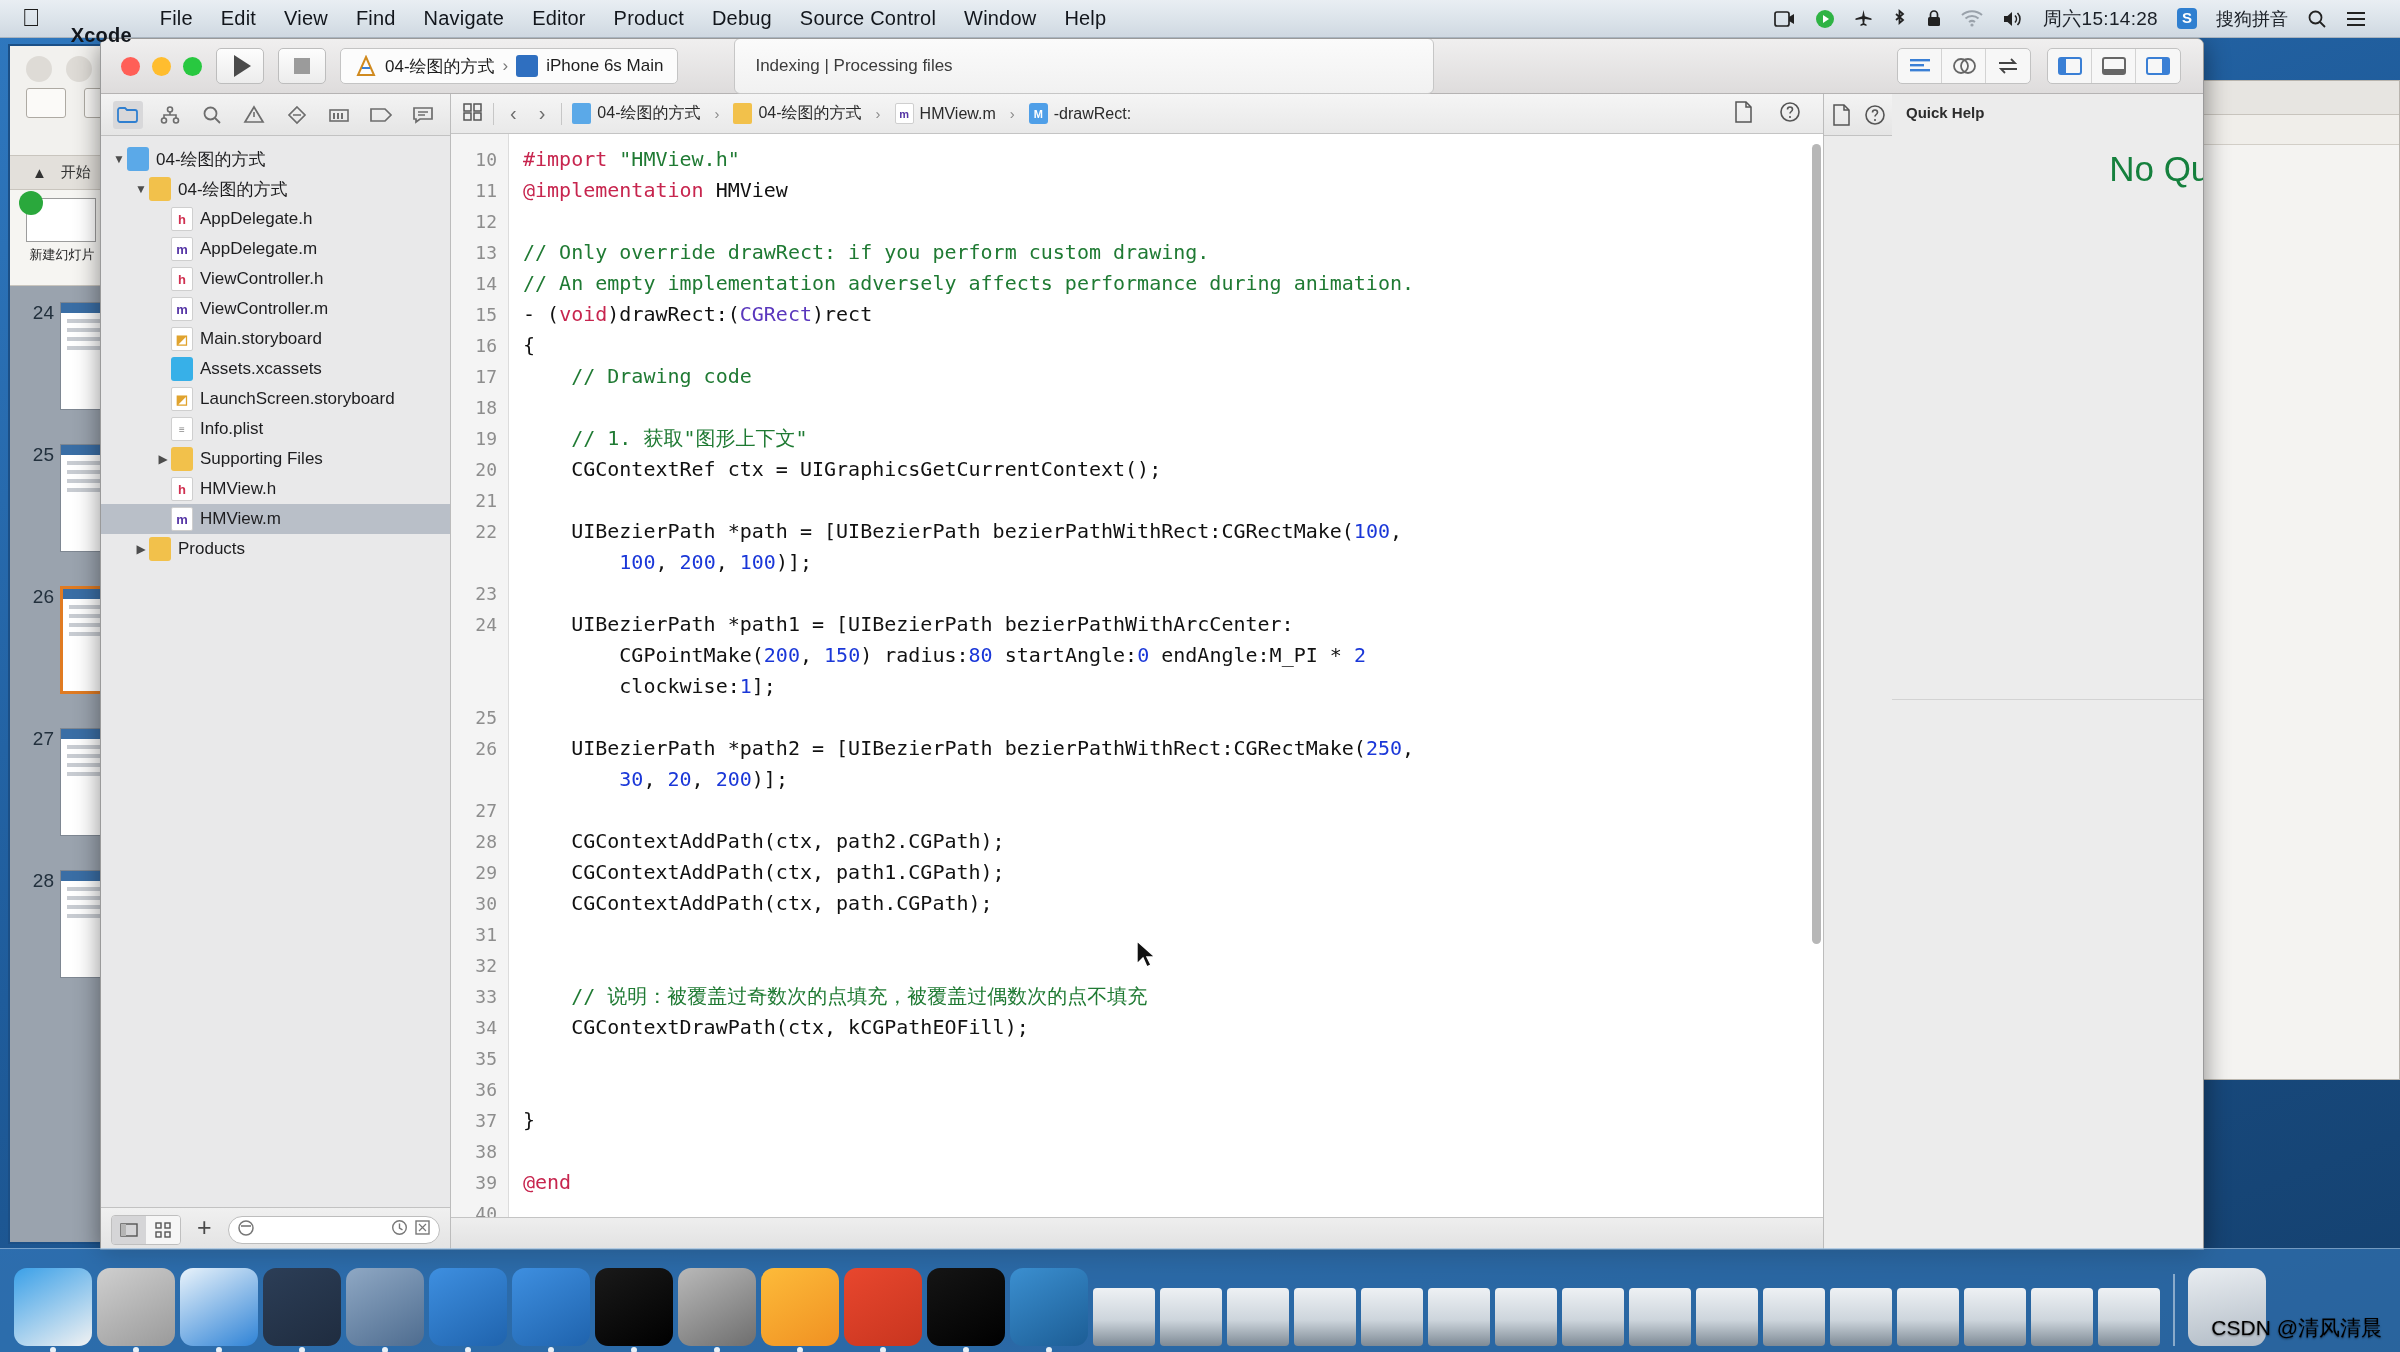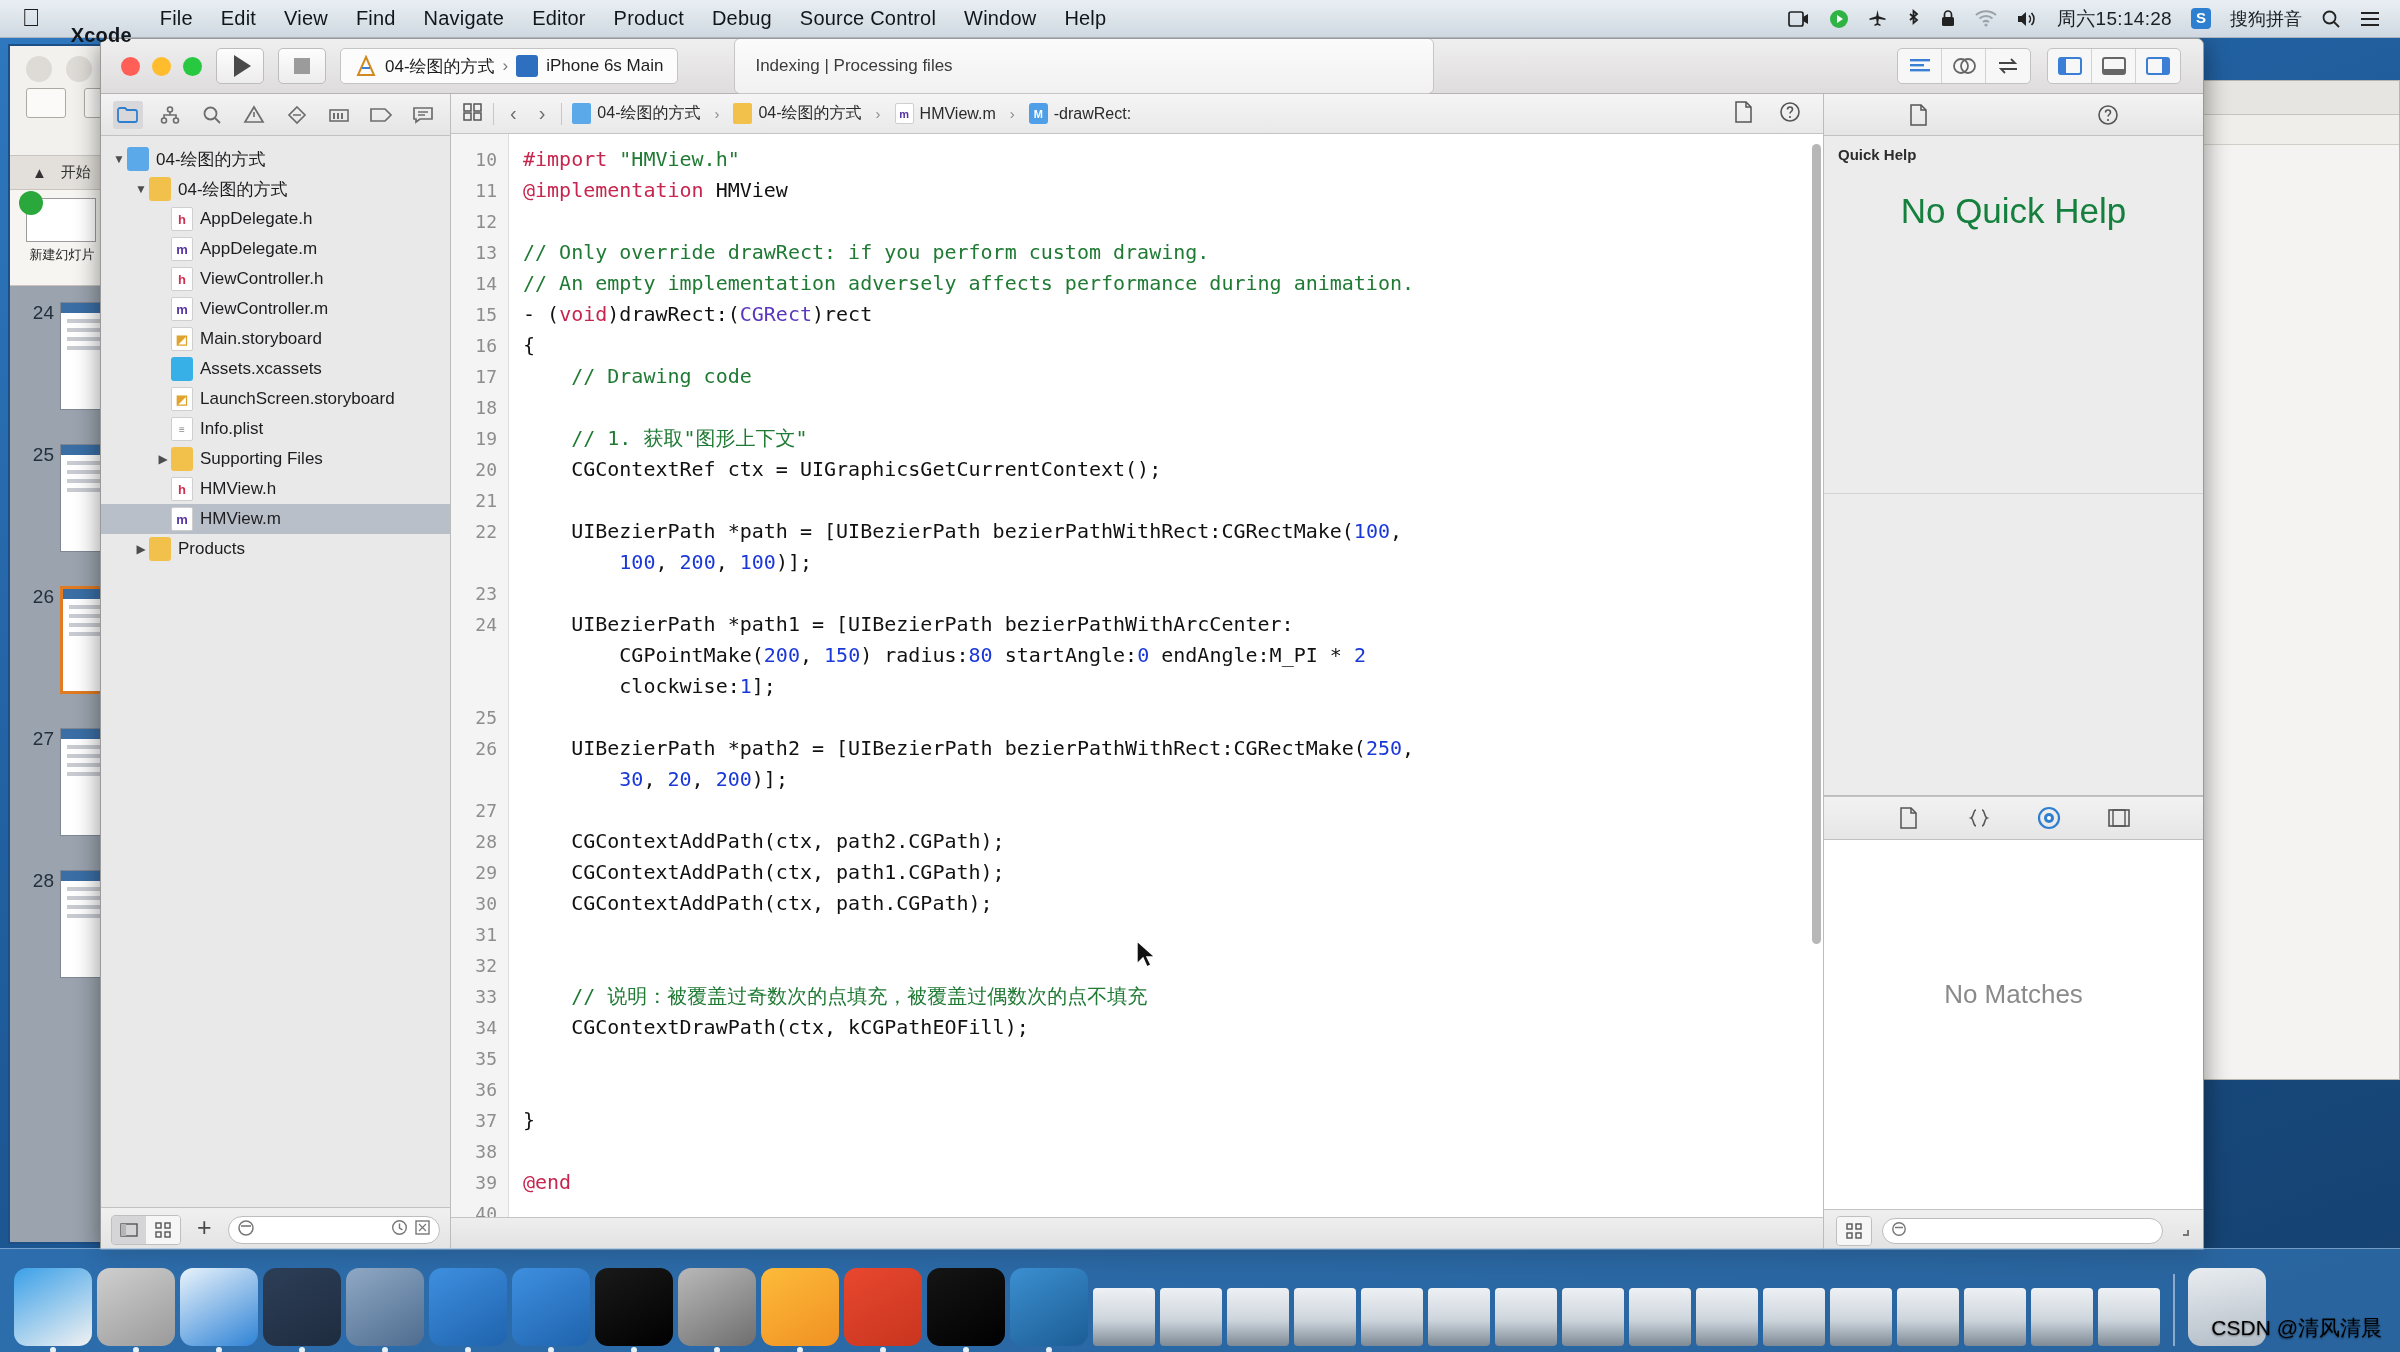--- a/index.html
+++ b/index.html
@@ -25,21 +25,21 @@
   }
   .mb-left { display: flex; align-items: center; gap: 0; padding-left: 22px; }
   .mb-apple { font-size: 25px; line-height: 1; color: #1b1b1b; padding: 0 16px 3px 0; }
   .mb-item {
     font-size: 20px; color: #12161c; padding: 0 14px; white-space: nowrap;
     letter-spacing: .2px;
   }
   .mb-item.bold { font-weight: bold; margin-top: 33px; }
   .mb-right {
     margin-left: auto; display: flex; align-items: center; gap: 19px;
-    padding-right: 20px; font-size: 18px; color: #1a1f26;
+    padding-right: 34px; font-size: 18px; color: #1a1f26;
   }
   .mb-ico { display: inline-flex; align-items: center; justify-content: center; }
   .mb-clock { font-size: 19px; white-space: nowrap; letter-spacing: .3px; }
   .sogou-badge {
     background: #2f7fd0; color: #fff; font-size: 15px; font-weight: bold;
     border-radius: 4px; padding: 1px 5px; line-height: 1.25;
   }
 
   
   #ppt-window {
@@ -203,21 +203,21 @@
   #editor-scroll {
     position: absolute; right: 2px; top: 10px; width: 9px; height: 800px;
     background: #b7b7b7; border-radius: 5px;
   }
   #code-bottom {
     height: 34px; background: linear-gradient(to bottom,#eeeeee,#e1e1e1);
     border-top: 1px solid #c4c4c4;
   }
 
   
-  #inspector { width: 380px; background: #ececec; border-left: 1px solid #bcbcbc; display: flex; flex-direction: column; }
+  #inspector { width: 380px; background: #ececec; border-left: 1px solid #bcbcbc; display: flex; flex-direction: row; }
   #insp-tabs {
     height: 42px; display: flex; align-items: center; justify-content: space-around;
     background: linear-gradient(to bottom,#f3f3f3,#e5e5e5); border-bottom: 1px solid #c2c2c2;
   }
   .insp-tab { width: 34px; height: 28px; display: flex; align-items: center; justify-content: center; }
   #quickhelp { flex: 0 0 660px; display: flex; flex-direction: column; border-bottom: 1px solid #bcbcbc; }
   .qh-title { font-size: 15px; font-weight: bold; color: #2c2c2c; padding: 10px 14px 0 14px; }
   .qh-empty { flex: 1; display: flex; align-items: flex-start; justify-content: center; padding-top: 28px;
               font-size: 35px; color: #15803d; }
   .qh-spacer { flex: 1; background: #ececec; border-top: 1px solid #d3d3d3; }

